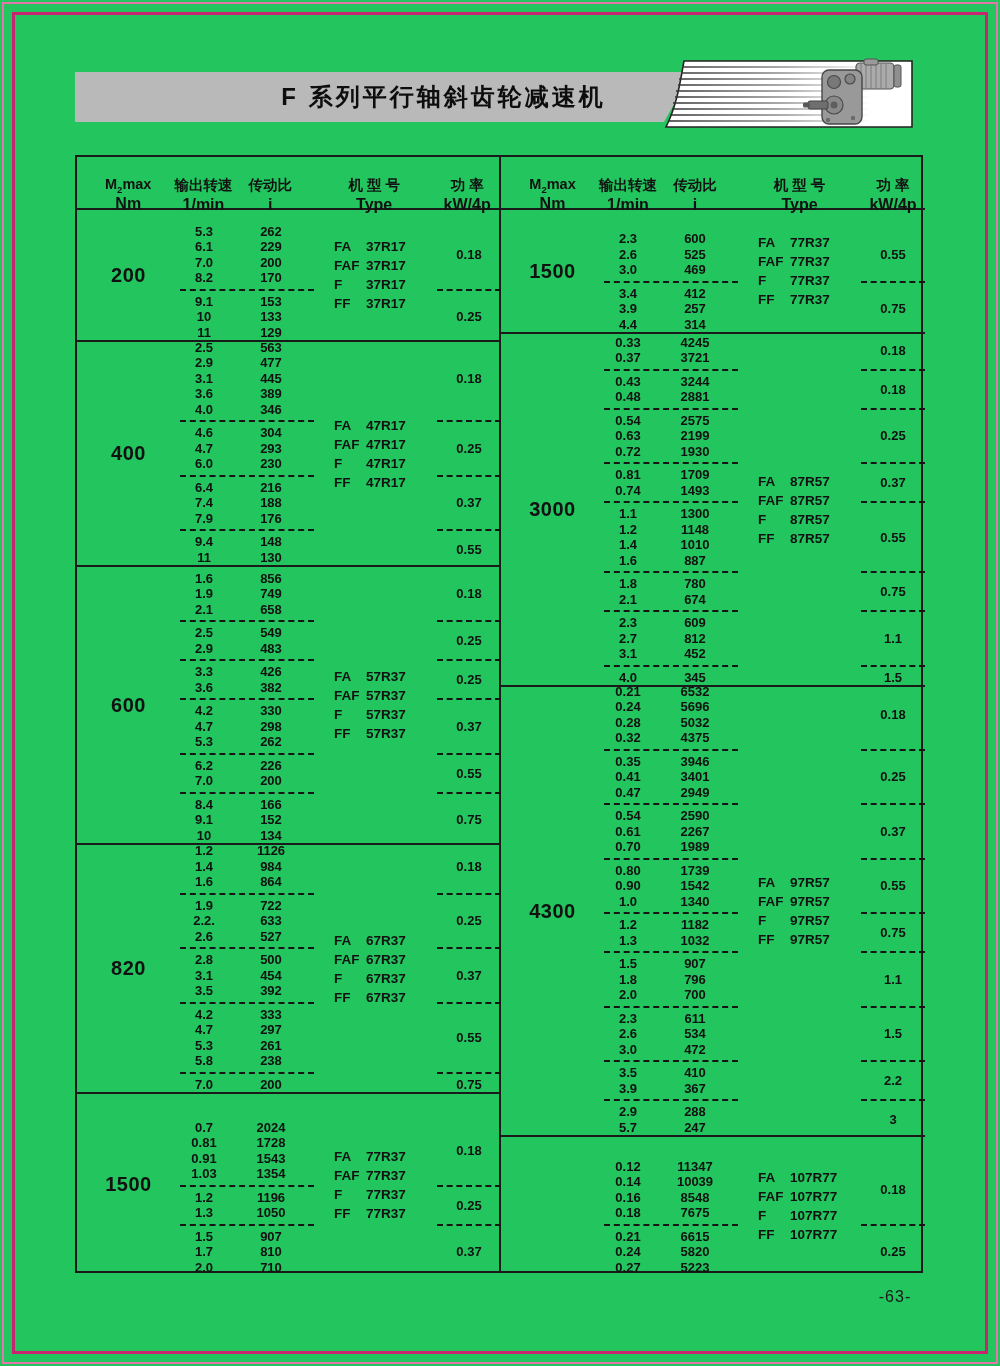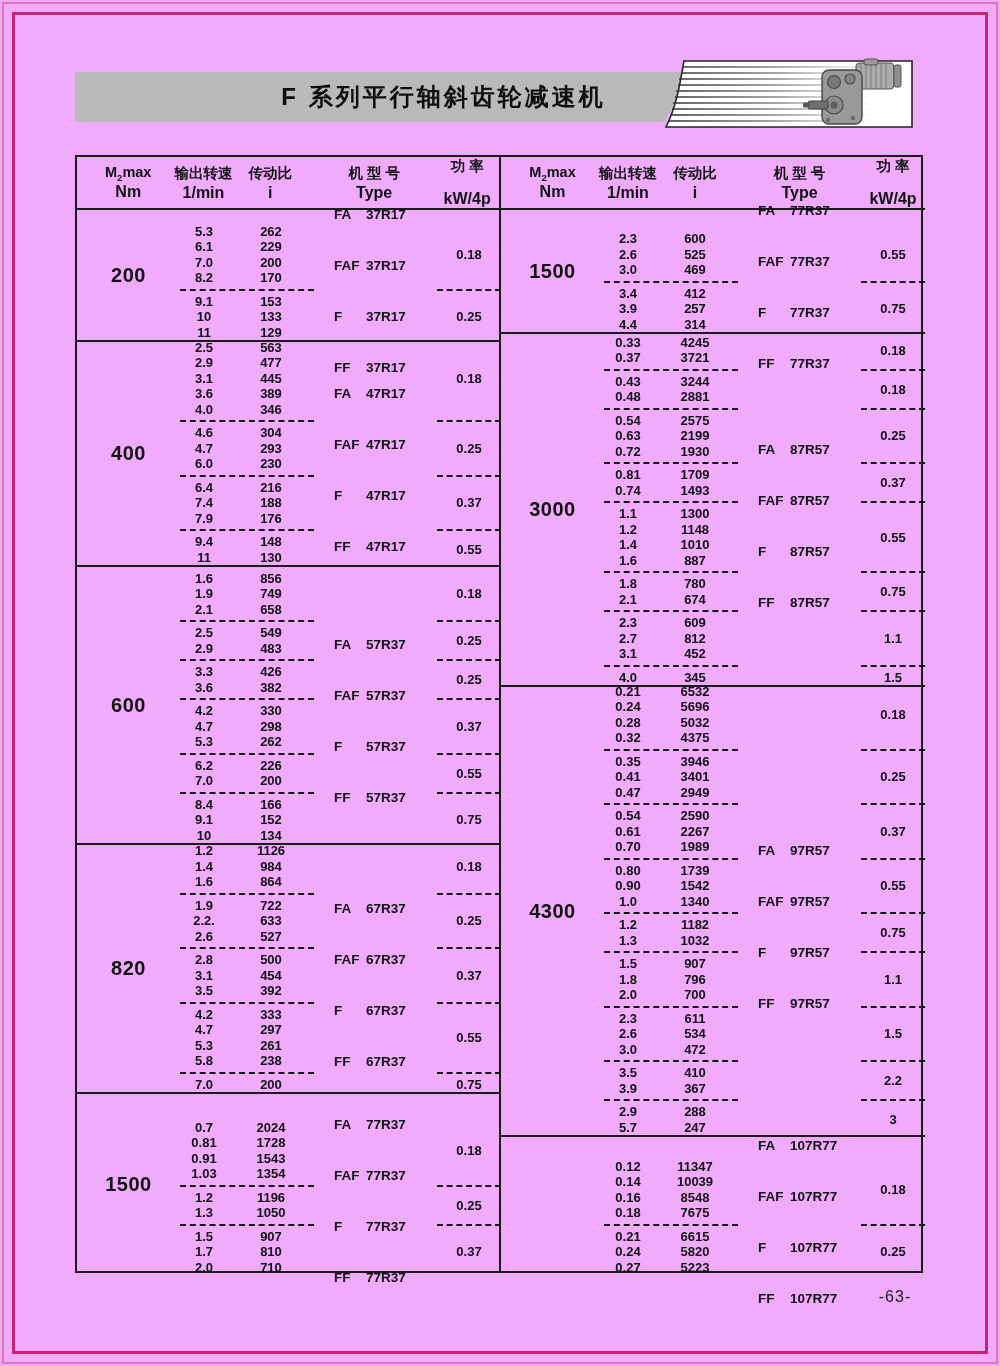--- a/index.html
+++ b/index.html
@@ -1,43 +1,43 @@
 <!DOCTYPE html>
 <html><head>
 <meta charset="utf-8">
 <style>
   * { margin:0; padding:0; box-sizing:border-box; }
   html,body { background:#ffffff; }
   body { font-family:"Liberation Sans", sans-serif; color:#111; }
-  .page { position:relative; width:1000px; height:1366px; background:#f0abfc; overflow:hidden; }
+  .page { position:relative; width:1000px; height:1366px; background:#22c55e; overflow:hidden; }
 
   
   .frame-thin  { position:absolute; inset:2px;  border:2px solid #e675ab; pointer-events:none; }
   .frame-thick { position:absolute; inset:12px; border:3px solid #c9246f; pointer-events:none; }
 
   
   .banner { position:absolute; left:75px; top:72px; width:617px; height:50px; background:#b9b9b9;
             clip-path:polygon(0 0, 100% 0, calc(100% - 28px) 100%, 0 100%);
             display:flex; align-items:center; justify-content:center; }
   .banner-title { font-size:24px; font-weight:700; letter-spacing:3px; color:#0d0d0d; padding-left:120px; white-space:nowrap; }
   .book-svg { position:absolute; left:650px; top:58px; width:268px; height:74px; }
 
   
   .maintable { position:absolute; left:75px; top:155px; width:848px; height:1118px;
                border:2px solid #1a1a1a; display:flex; }
   .half { width:424px; height:100%; display:flex; flex-direction:column; }
   .half.left { border-right:2px solid #1a1a1a; }
 
   .thead { height:53px; display:flex; border-bottom:2px solid #1a1a1a; flex:none; }
   .th { display:flex; flex-direction:column; align-items:center; justify-content:center; gap:1px; }
-  .th .cn { font-size:14.5px; font-weight:700; white-space:nowrap; }
+  .th .cn { font-size:14.5px; font-weight:700; white-space:nowrap;margin-top:24px; }
   .th .un { font-size:16px; font-weight:700; white-space:nowrap; }
   .th sub { font-size:9.5px; font-weight:700; }
   .th-m2max { width:103px; } .th-speed { width:48px; } .th-ratio { width:86px; }
-  .th-type { width:123px; } .th-power { width:64px;justify-content:space-between; }
+  .th-type { width:123px; } .th-power { width:64px; }
 
   .tbody { flex:1; display:flex; flex-direction:column; }
 
   .sec { position:relative; width:100%; flex:none; }
   .sec.hasline { border-bottom:2px solid #1a1a1a; }
   .sec-label { position:absolute; left:0; top:0; bottom:0; width:103px;
                display:flex; align-items:center; justify-content:center;
                font-size:20px; font-weight:700; letter-spacing:0.5px; }
   .sec-groups { margin-left:103px; width:321px; height:100%;
                 display:flex; flex-direction:column; justify-content:flex-end; }
@@ -46,21 +46,21 @@
   .grp-gap { width:123px; }
   .grp-pwr { width:64px; display:flex; align-items:center; justify-content:center; }
   .grp-sep { margin-bottom:3px; }
   .grp-sep .grp-mid, .grp-sep .grp-pwr { border-bottom:2px dashed #151515; padding-bottom:3px; }
   .row { display:flex; line-height:15.5px; }
   .spd { width:48px; text-align:center; font-size:13px; font-weight:700; }
   .rat { width:86px; text-align:center; font-size:13px; font-weight:700; }
   .pwr { font-size:13px; font-weight:700; }
   .sec-type { position:absolute; left:257px; top:50%; transform:translateY(-50%); }
   .type-line { line-height:19px; font-size:13.5px; font-weight:700; white-space:nowrap; }
-  .type-prefix { display:inline-block; min-width:32px;margin-top:32px; }
+  .type-prefix { display:inline-block; min-width:32px; }
 
   .pageno { position:absolute; left:845px; top:1288px; width:100px; text-align:center;
             font-size:16px; font-weight:400; color:#1a1a1a; letter-spacing:1px; }
 </style>
 </head>
 <body>
 
 <div class="page">
   <div class="frame-thin"></div>
   <div class="frame-thick"></div>

